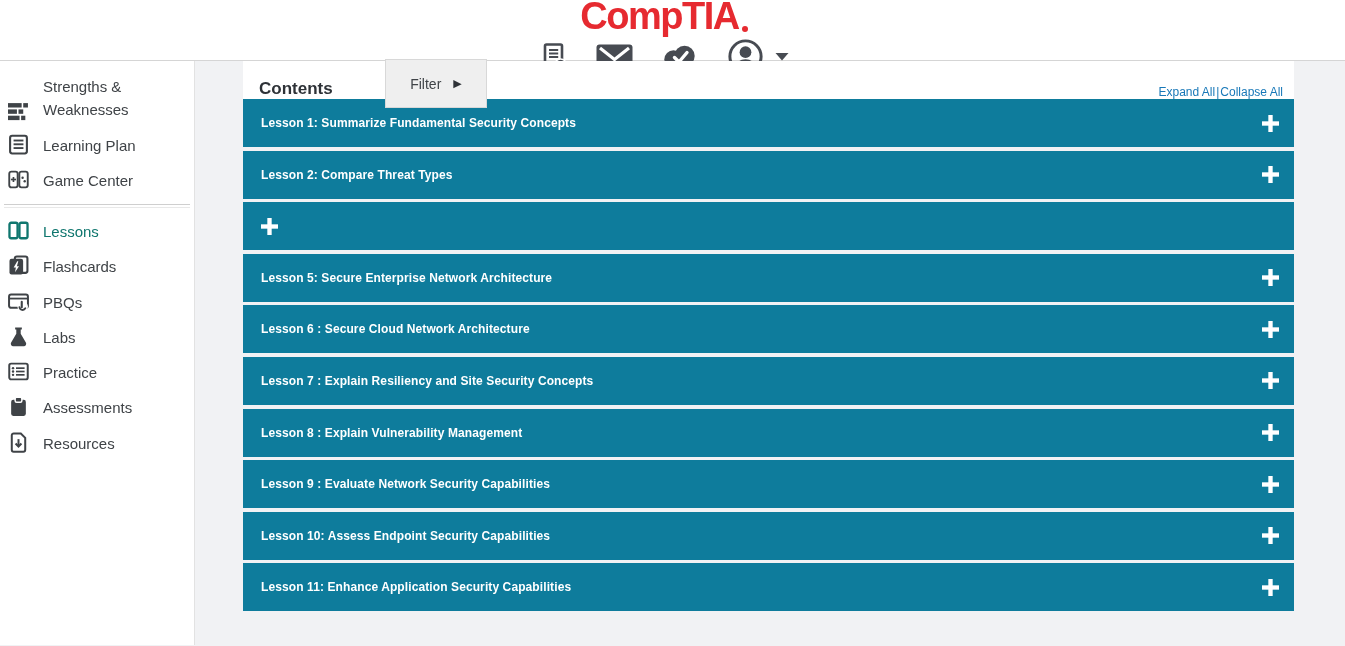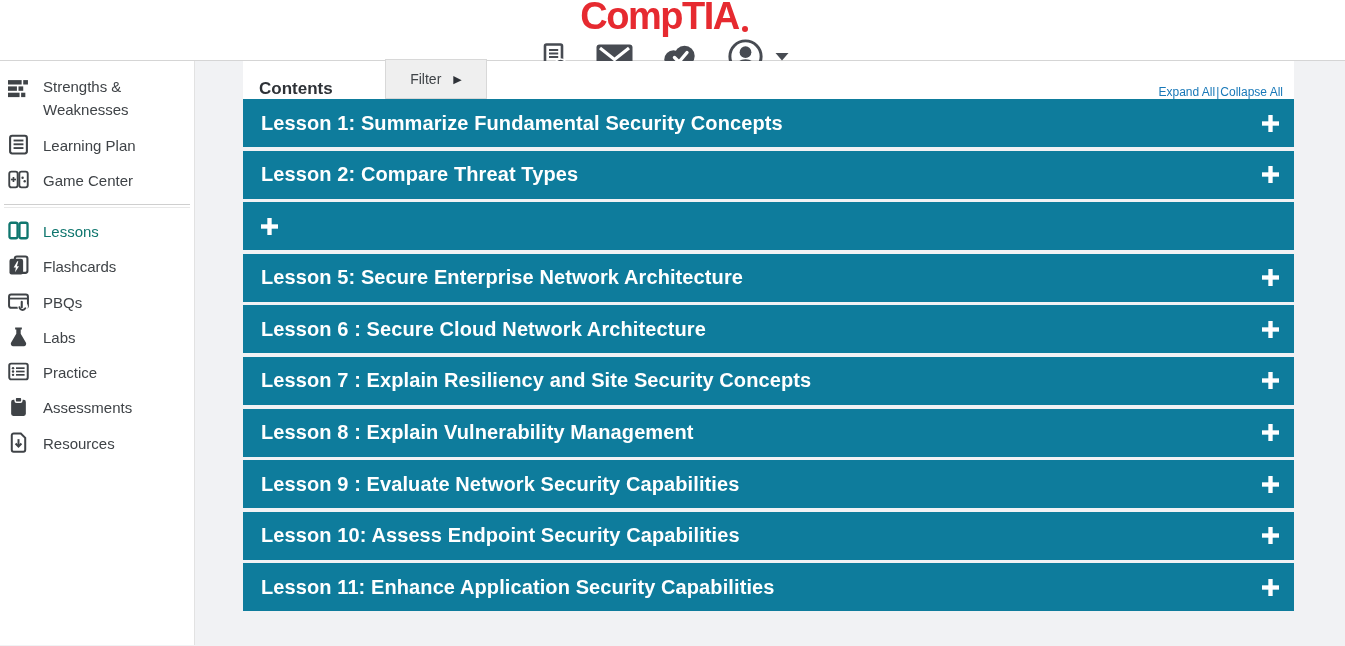--- a/index.html
+++ b/index.html
@@ -21,46 +21,46 @@
   
   .page-body { display:flex; height:584px; background:#f1f2f4; }
   .sidebar { width:195px; background:#fff; border-right:1px solid #e2e2e2;
              padding:8px 0 0 4px; flex:none; }
   .gutter { width:48px; flex:none; }
   .content { width:1051px; flex:none; }
 
   
   .nav-item { display:flex; gap:14px; padding:6px 4px;
               color:#3f4347; font-size:15px; cursor:pointer; line-height:1.55; }
-  .nav-item.multiline { align-items:flex-start; }
+  .nav-item.multiline { align-items:flex-end; }
   .nav-item.multiline .nav-ic { margin-top:3px; }
   .nav-ic { width:21px; height:21px; flex:none; display:flex; }
   .nav-ic svg { width:21px; height:21px; }
   .nav-item.active { color:#0f766e; }
   .side-divider { height:4px; border-top:1px solid #cfcfcf; border-bottom:1px solid #e8e8e8;
                   margin:6px 4px 6px 0; }
 
   
   .content-header { height:38px; background:#fff; display:flex; align-items:flex-end;
                     position:relative; }
   .content-title { font-size:17px; font-weight:bold; color:#2e3237; margin-left:16px; }
-  .filter-btn { position:absolute; left:142px; top:-2px; height:40px; width:102px;
+  .filter-btn { position:absolute; left:142px; top:-2px; height:49px; width:102px;
                 background:#efefef; border:1px solid #d8d8d8; font-size:14px;
                 color:#3f4347; display:flex; align-items:center; justify-content:center;
                 gap:12px; cursor:pointer; font-family:"Liberation Sans", sans-serif; }
   .filter-caret { font-size:11px; color:#2e3237; }
   .header-links { margin-left:auto; margin-right:11px; font-size:12px; color:#1878b8; }
   .header-links a { color:#1878b8; text-decoration:none; cursor:pointer; }
   .link-sep { margin:0 1px; }
 
   
   .accordion { margin-top:0; }
   .lesson-row { height:48px; margin-bottom:3.6px; background:#0e7c9c; color:#fff;
                 display:flex; align-items:center; padding:0 15px 0 18px; cursor:pointer; }
-  .lesson-title { flex:1; font-weight:bold; font-size:20px; letter-spacing:.1px; }
+  .lesson-title { flex:1; font-weight:bold; font-size:12px; letter-spacing:.1px; }
   .plus-ic { width:17px; height:17px; display:flex; flex:none; cursor:pointer; }
   .plus-ic svg { width:17px; height:17px; }
 
   svg { display:block; }
 </style>
 </head>
 <body>
 
 <header class="topbar">
   <div class="logo">

